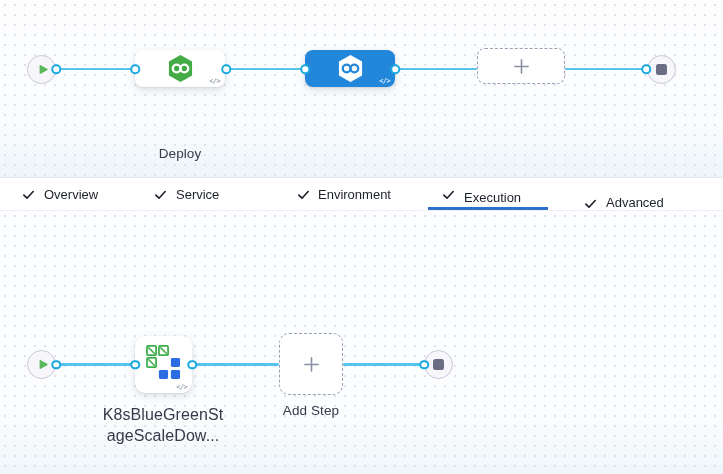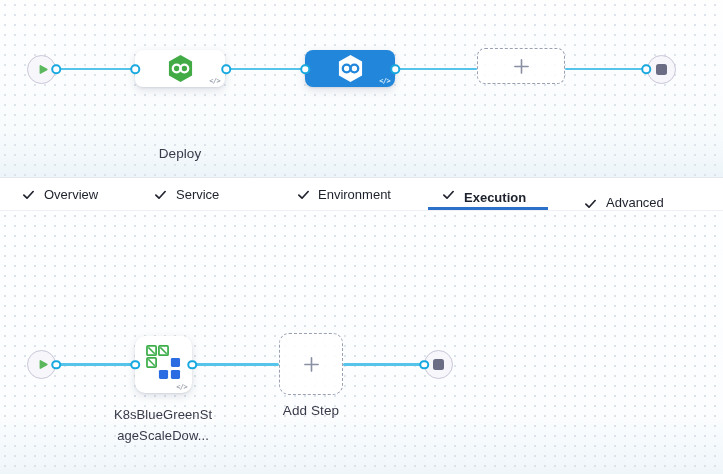--- a/index.html
+++ b/index.html
@@ -57,32 +57,32 @@
   .selected .code-chip { color:#dcefFB; }
   .dashed-box {
     position:absolute; box-sizing:border-box; border:1.6px dashed #9b9fb2;
     background:rgba(255,255,255,0.85); display:flex; align-items:center;
     justify-content:center; z-index:2; cursor:pointer;
   }
   .node-label {
     position:absolute; font-size:13.5px; line-height:17px; color:var(--node-label-text);
     text-align:center; z-index:2; letter-spacing:0.1px;
   }
-  .node-label.two-line { line-height:21px; font-size:13px; }
+  .node-label.two-line { line-height:21px; font-size:16px; }
   .stop-square { width:11px; height:11px; border-radius:2.5px; background:var(--stop-icon-gray); }
   
   .tab-bar {
     position:absolute; left:0; top:177px; width:723px; height:34px; background:#fff;
     border-top:1px solid #e4e7ee; border-bottom:1px solid #eef0f5; box-sizing:border-box; z-index:4;
   }
   .tab {
     position:absolute; top:0; height:100%; display:flex; align-items:center; gap:9px;
     font-size:13px; color:var(--tab-text); cursor:pointer; white-space:nowrap;
   }
-  .tab.active .tab-label { font-weight:700;margin-top:7px; }
+  .tab.active .tab-label { font-weight:400;margin-top:7px; }
   .tab-underline {
     position:absolute; left:428px; bottom:0; width:120px; height:3px;
     background:var(--active-tab-underline); z-index:5;
   }
 </style>
 </head>
 <body>
 
 <div class="screen">
 

